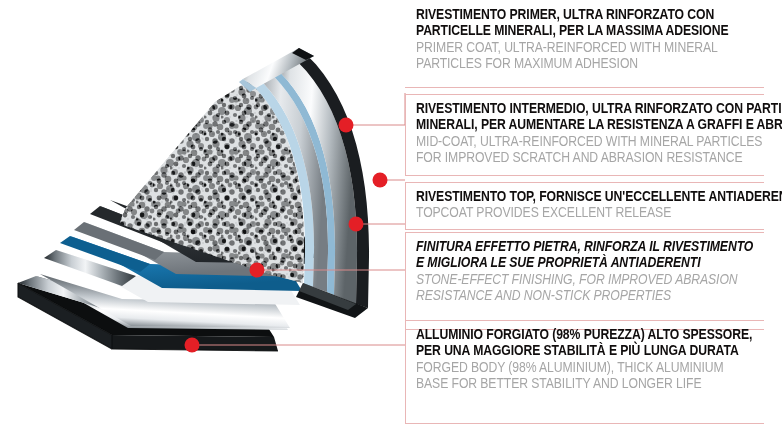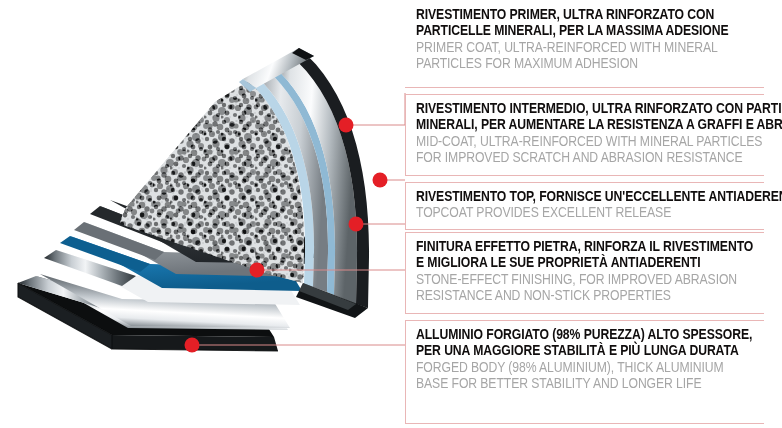--- a/index.html
+++ b/index.html
@@ -386,21 +386,21 @@
     </div>
 
     <div class="callout" style="top:182px;height:48px;">
       <div class="rule-top"></div>
       <div class="rule-left"></div>
       <div class="rule-bottom"></div>
       <div class="line-it" style="margin-top:6px;">RIVESTIMENTO TOP, FORNISCE UN'ECCELLENTE ANTIADERENZA</div>
       <div class="line-en">TOPCOAT PROVIDES EXCELLENT RELEASE</div>
     </div>
 
-    <div class="callout" style="top:232px;height:82px;">
+    <div class="callout" style="top:232px;height:98px;font-style:italic;">
       <div class="rule-top"></div>
       <div class="rule-left"></div>
       <div class="rule-bottom"></div>
       <div class="line-it" style="margin-top:6px;">FINITURA EFFETTO PIETRA, RINFORZA IL RIVESTIMENTO</div>
       <div class="line-it">E MIGLIORA LE SUE PROPRIETÀ ANTIADERENTI</div>
       <div class="line-en">STONE-EFFECT FINISHING, FOR IMPROVED ABRASION</div>
       <div class="line-en">RESISTANCE AND NON-STICK PROPERTIES</div>
     </div>
 
     <div class="callout" style="top:320px;height:104px;">

